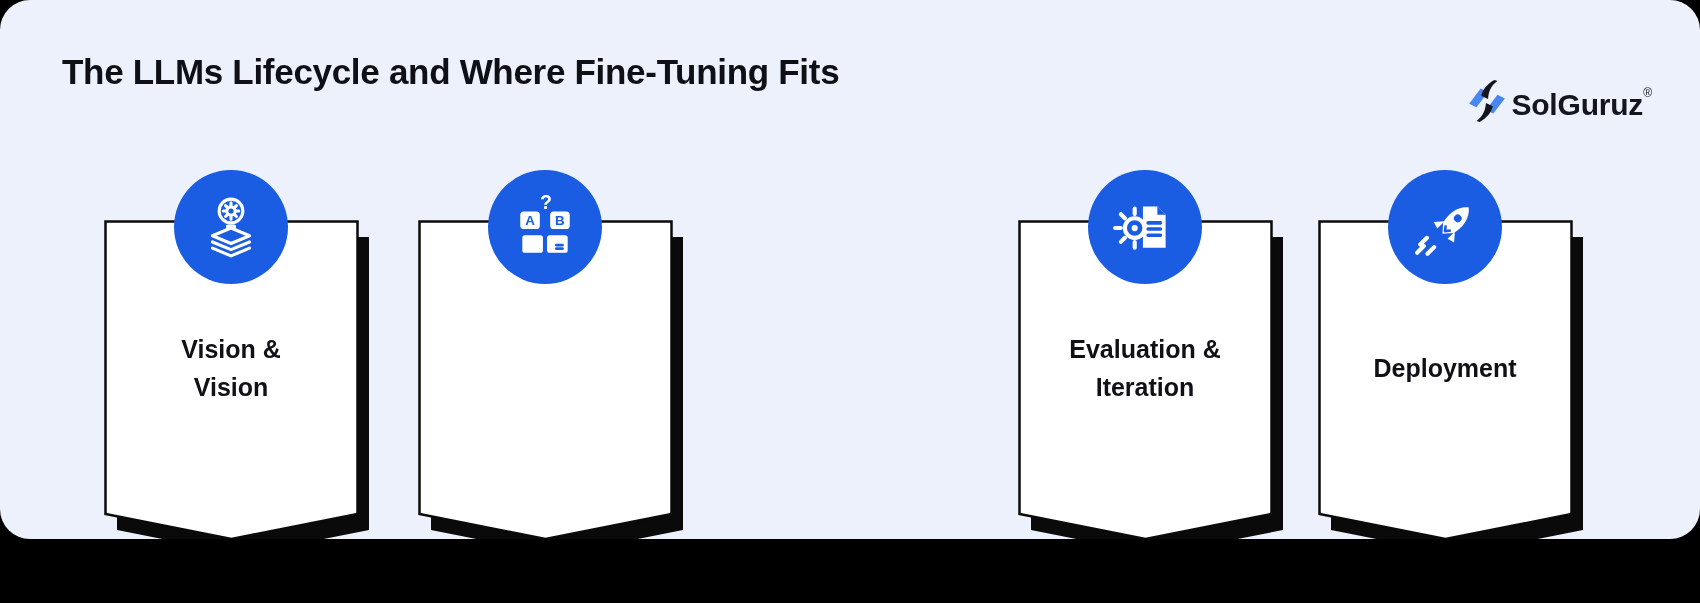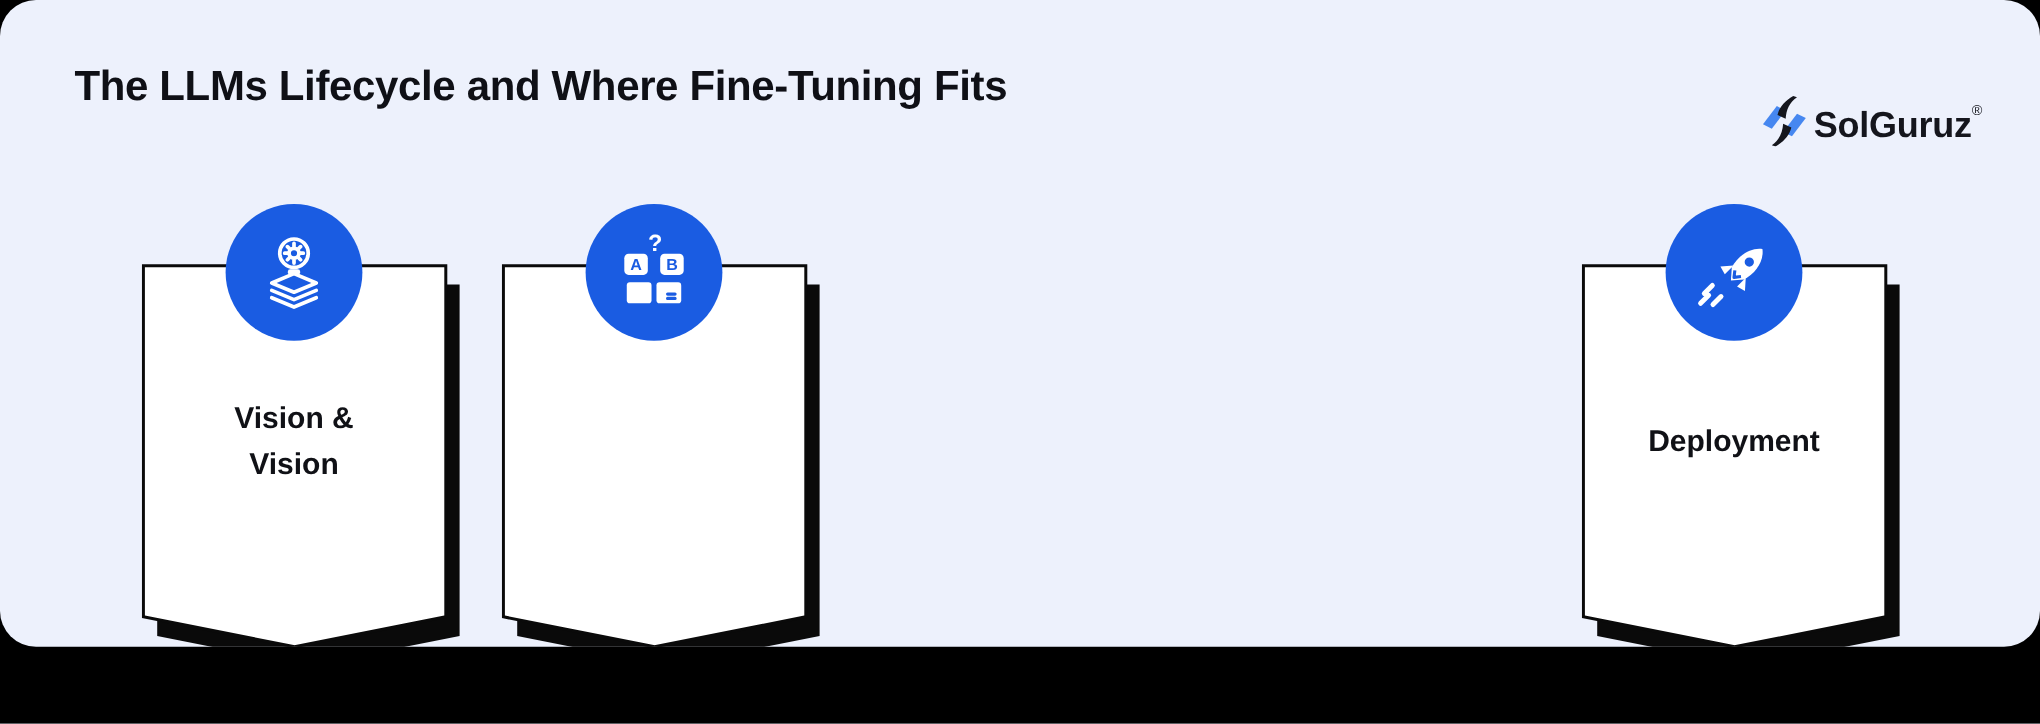--- a/index.html
+++ b/index.html
@@ -50,21 +50,21 @@
   }
   .step-icon{width:66px;height:66px;display:block;}
   .label{
     position:absolute;left:0;top:52px;width:254px;height:293px;
     display:flex;flex-direction:column;align-items:center;justify-content:center;
     text-align:center;
     font-size:25px;font-weight:600;color:#101116;line-height:1.5;
   }
   .label-line:empty{display:none;}
   
-  .card-0{left:118px;} .card-1{left:418px;} .card-2{left:718px;}
+  .card-0{left:104px;} .card-1{left:418px;} .card-2{left:718px;}
   .card-3{left:1018px;} .card-4{left:1318px;}
   .stroke-w{fill:none;stroke:#fff;stroke-linecap:round;stroke-linejoin:round;}
 </style>
 </head>
 <body>
 
 <div class="canvas">
 
   <div class="title">The LLMs Lifecycle and Where Fine-Tuning Fits</div>
 
@@ -119,20 +119,42 @@
         <text x="17.5" y="30" text-anchor="middle" font-family="Liberation Sans, sans-serif" font-size="13" font-weight="700" fill="var(--accent-blue)">A</text>
         <text x="46.5" y="30" text-anchor="middle" font-family="Liberation Sans, sans-serif" font-size="13" font-weight="700" fill="var(--accent-blue)">B</text>
         <rect x="10" y="40" width="20" height="17" rx="2.5" fill="#fff"></rect>
         <rect x="34" y="40" width="20" height="17" rx="2.5" fill="#fff"></rect>
         <path d="M43 49.5h6 M43 53h6" stroke="var(--accent-blue)" stroke-width="2.6" stroke-linecap="round"></path>
       </svg>
     </div>
   </div>
 
 
+  <div class="card-wrap card-3">
+    <svg class="banner-svg" width="268" height="338" viewBox="0 0 268 338">
+      <path d="M13 17 H265 V310 L139 335 L13 310 Z" fill="var(--shadow)"></path>
+      <path d="M1.5 1.5 H253.5 V294 L127.5 319 L1.5 294 Z" fill="var(--card-bg)" stroke="var(--shadow)" stroke-width="2.5"></path>
+    </svg>
+    <div class="label">
+      <span class="label-line">Evaluation &amp;</span>
+      <span class="label-line">Iteration</span>
+    </div>
+    <div class="step-circle">
+      <svg class="step-icon" viewBox="0 0 64 64" aria-label="evaluation-gear-document-icon">
+        <g class="stroke-w" stroke-width="4">
+          <circle cx="22" cy="33" r="9.5"></circle>
+          <path d="M22 19.5V14 M22 46.5V52 M8.5 33H3 M12.5 23.5 L8.6 19.6 M12.5 42.5 L8.6 46.4"></path>
+        </g>
+        <circle cx="22" cy="33" r="3" fill="#fff"></circle>
+        <path d="M30 12 h14 l8 8 v32 h-22 z" fill="#fff"></path>
+        <path d="M44 12 l8 8 h-8 z" fill="var(--accent-blue)"></path>
+        <path d="M35 28h12 M35 34h12 M35 40h12" stroke="var(--accent-blue)" stroke-width="3.4" stroke-linecap="round"></path>
+      </svg>
+    </div>
+  </div>
 
   <div class="card-wrap card-4">
     <svg class="banner-svg" width="268" height="338" viewBox="0 0 268 338">
       <path d="M13 17 H265 V310 L139 335 L13 310 Z" fill="var(--shadow)"></path>
       <path d="M1.5 1.5 H253.5 V294 L127.5 319 L1.5 294 Z" fill="var(--card-bg)" stroke="var(--shadow)" stroke-width="2.5"></path>
     </svg>
     <div class="label">
       <span class="label-line">Deployment</span>
 
     </div>

